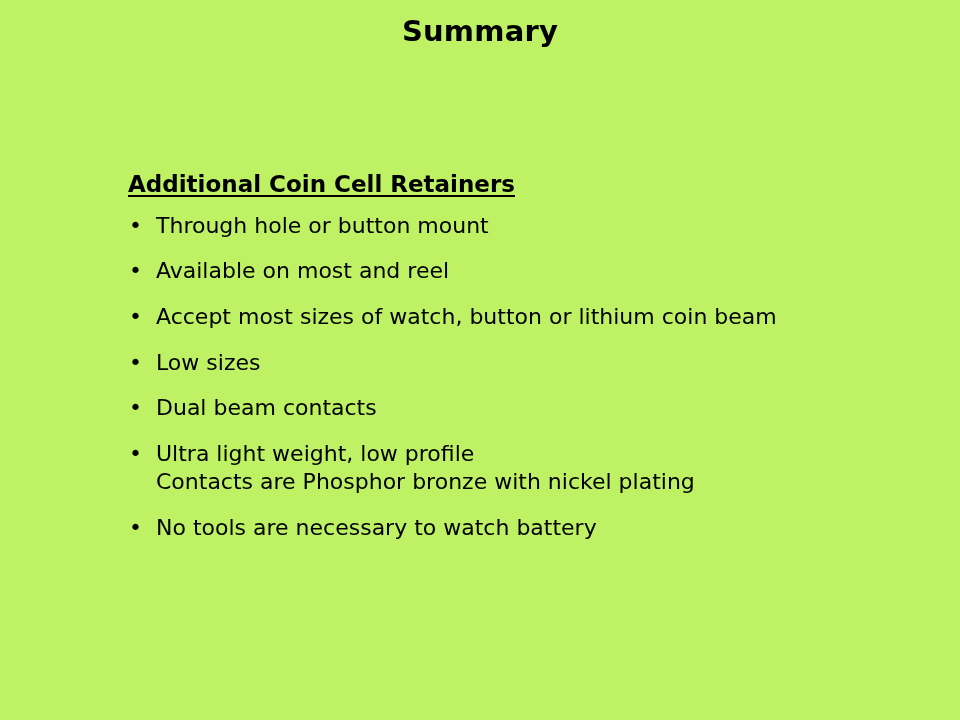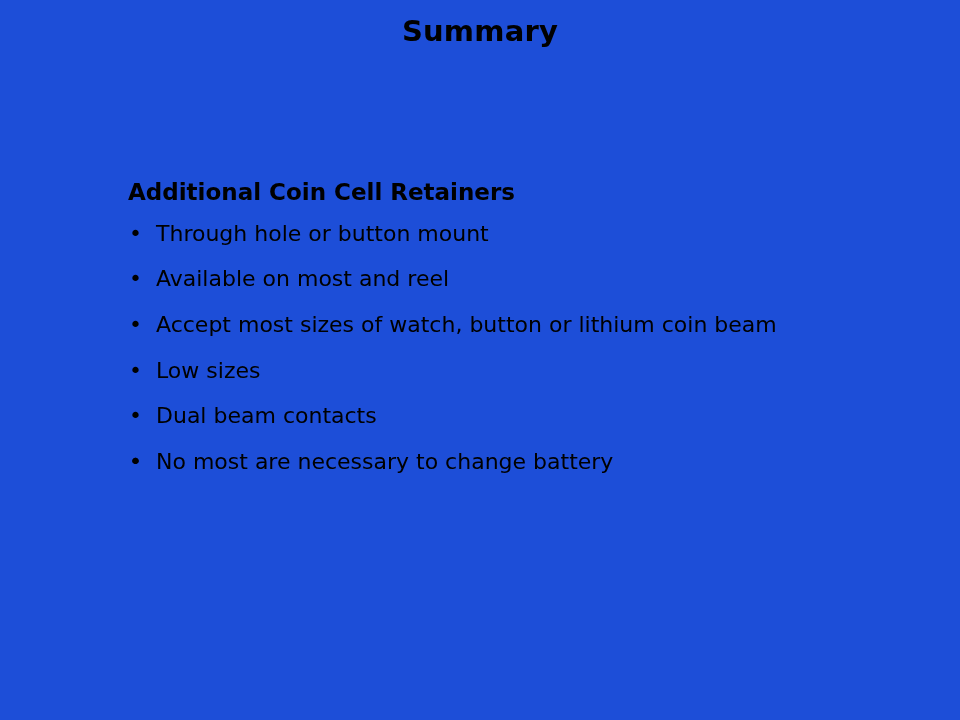--- a/index.html
+++ b/index.html
@@ -12,21 +12,21 @@
     background: #ffffff;
     font-family: "DejaVu Sans", "Liberation Sans", sans-serif;
     color: #000000;
     overflow: hidden;
     position: relative;
   }
   .slide {
     position: relative;
     width: 960px;
     height: 720px;
-    background: #1d4ed8;
+    background: #bef264;
   }
   .slide-title {
     position: absolute;
     top: 14px;
     left: 0;
     width: 960px;
     text-align: center;
     font-size: 29px;
     font-weight: bold;
     letter-spacing: 0.2px;
@@ -35,24 +35,25 @@
   }
   .body-block {
     position: absolute;
     left: 128px;
     top: 170px;
     width: 790px;
   }
   .section-heading {
     font-size: 23px;
     font-weight: bold;
+    text-decoration: underline;
     text-underline-offset: 3px;
     color: #000000;
     line-height: 1.25;
-    margin: 8px 0 13px 0;
+    margin: 0 0 13px 0;
     white-space: nowrap;
   }
   .bullet-list {
     margin: 0;
     padding: 0;
     list-style: none;
   }
   .bullet-item {
     position: relative;
     padding-left: 28px;
@@ -114,22 +115,24 @@
         <span class="bullet-text">Low sizes</span>
       </li>
 
       <li class="bullet-item">
         <span class="bullet-marker">•</span>
         <span class="bullet-text">Dual beam contacts</span>
       </li>
 
       <li class="bullet-item">
         <span class="bullet-marker">•</span>
+        <span class="bullet-text">Ultra light weight, low profile</span>
+        <span class="bullet-subline">Contacts are Phosphor bronze with nickel plating</span>
       </li>
 
       <li class="bullet-item">
         <span class="bullet-marker">•</span>
-        <span class="bullet-text">No most are necessary to change battery</span>
+        <span class="bullet-text">No tools are necessary to watch battery</span>
       </li>
 
     </ul>
   </div>
 </div>
 
 </body></html>

